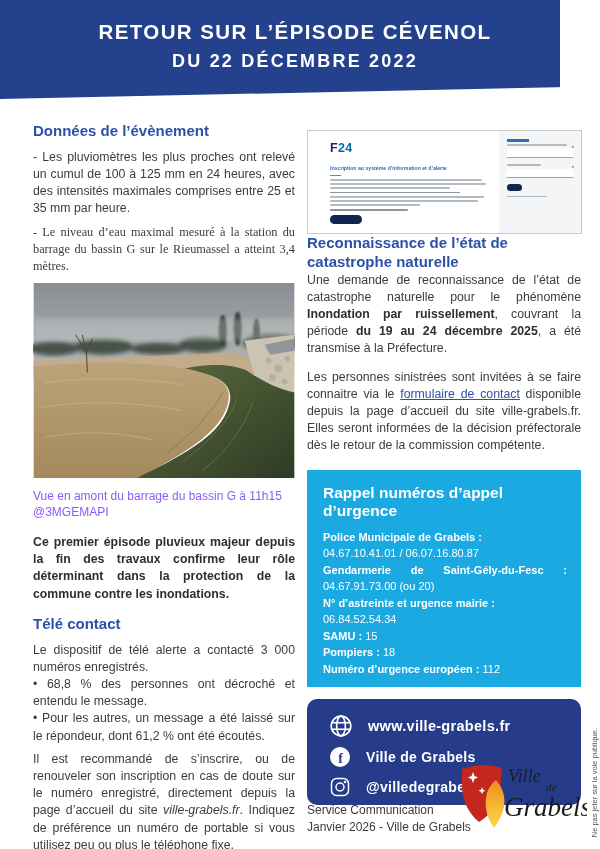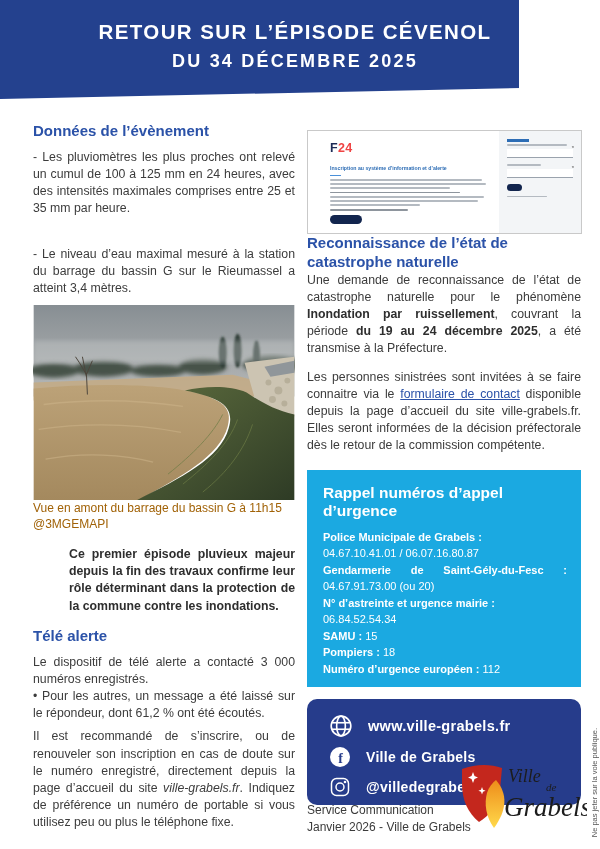--- a/index.html
+++ b/index.html
@@ -2,43 +2,43 @@
 <html><head>
 <meta charset="utf-8">
 <style>
   html,body{margin:0;padding:0;}
   body{
     width:600px;height:849px;position:relative;overflow:hidden;background:#ffffff;
     font-family:"Liberation Sans",sans-serif;color:#3a3a3a;
   }
   
   .banner{
-    position:absolute;top:0;left:0;width:519px;height:100px;background:#24418E;
+    position:absolute;top:0;left:0;width:560px;height:100px;background:#24418E;
     clip-path:polygon(0 0,593px 0,568px 87px,0 99px);
   }
   .banner .l1{position:absolute;top:20px;left:0;width:590px;text-align:center;
     color:#fff;font-weight:bold;font-size:20.5px;letter-spacing:1.4px;}
   .banner .l2{position:absolute;top:51px;left:0;width:590px;text-align:center;
     color:#fff;font-weight:bold;font-size:18px;letter-spacing:2.2px;}
   
   .col-left{position:absolute;left:33px;top:122px;width:262px;}
   .col-right{position:absolute;left:307px;top:130px;width:274px;}
   .h-blue{color:#2B52A8;font-weight:bold;font-size:15px;line-height:1.25;margin:0;}
   .para{font-size:12.3px;line-height:1.4;text-align:justify;color:#3c3c3c;margin:0;}
   .para.bold{font-weight:bold;color:#2e2e2e;}
-  .caption{font-size:12px;line-height:1.33;color:#a16207;margin-top:1px;text-align:left;}
+  .caption{font-size:12px;line-height:1.33;color:#8b5cf6;margin-top:11px;text-align:left;}
   .it{font-style:italic;}
   .bold-inline{font-weight:bold;color:#2e2e2e;}
   a.link{color:#2B52A8;text-decoration:underline;cursor:pointer;}
   
   .photo{width:262px;height:195px;margin-top:8px;display:block;}
   
   .f24{position:relative;width:273px;height:102px;border:1px solid #c9c9c9;background:#fff;overflow:hidden;}
   .f24 .logo{position:absolute;left:22px;top:10px;font-size:12.5px;font-weight:bold;letter-spacing:.3px;}
-  .f24 .logo .f{color:#1d2b57;} .f24 .logo .n24{color:#ef4444;}
+  .f24 .logo .f{color:#1d2b57;} .f24 .logo .n24{color:#0369a1;}
   .f24 .mini-h{position:absolute;left:22px;top:35px;width:156px;font-size:5.2px;font-weight:bold;color:#2d6db5;line-height:1.15;}
   .f24 .mini-underline{position:absolute;left:22px;top:44px;width:11px;height:1px;background:#4a90d9;}
   .bar{height:1.8px;background:#b4bac1;margin-bottom:2.1px;border-radius:1px;}
   .bar.dark{background:#8e959d;}
   .f24 .txt{position:absolute;left:22px;top:48px;width:156px;}
   .f24 .btn{position:absolute;left:22px;top:84px;width:32px;height:9px;border-radius:5px;background:#12254e;}
   .f24 .panel{position:absolute;right:0;top:0;width:82px;height:100%;background:#f3f5f7;padding:8px 8px 0 8px;box-sizing:border-box;}
   .f24 .panel .ph{width:22px;height:2.5px;background:#2d6db5;margin-bottom:2.5px;}
   .f24 .field{position:relative;width:100%;height:8px;background:#fff;border-bottom:1px solid #9aa3ad;margin:3px 0 6px 0;}
   .f24 .star{position:absolute;right:-1px;top:-4px;font-size:6px;color:#555;}
@@ -57,27 +57,27 @@
   .footer-text{position:absolute;left:307px;top:802px;font-size:12px;line-height:1.45;color:#3b3b3b;}
   .logo-svg{position:absolute;left:452px;top:760px;}
   .side-note{position:absolute;right:1px;bottom:12px;font-size:7.5px;color:#555;
     writing-mode:vertical-rl;transform:rotate(180deg);}
 </style>
 </head>
 <body>
 
 <div class="banner">
   <div class="l1">RETOUR SUR L’ÉPISODE CÉVENOL</div>
-  <div class="l2">DU 34 DÉCEMBRE 2025</div>
+  <div class="l2">DU 22 DÉCEMBRE 2022</div>
 </div>
 
 <div class="col-left">
   <h2 class="h-blue" style="margin-bottom:8px;">Données de l’évènement</h2>
   <p class="para">-  Les pluviomètres les plus proches ont relevé un cumul de 100 à 125 mm en 24 heures, avec des intensités maximales comprises entre 25 et 35 mm par heure.</p>
-  <p class="para" style="margin-top:28px;">-  Le niveau d’eau maximal mesuré à la station du barrage du bassin G sur le Rieumassel a atteint 3,4 mètres.</p>
+  <p class="para" style="margin-top:6px;font-family:Liberation Serif, serif;">-  Le niveau d’eau maximal mesuré à la station du barrage du bassin G sur le Rieumassel a atteint 3,4 mètres.</p>
 
   <svg class="photo" viewBox="0 0 262 196" aria-label="photo">
     <defs>
       <linearGradient id="sky" x1="0" y1="0" x2="0" y2="1">
         <stop offset="0" stop-color="#878e93"></stop>
           <stop offset="1" stop-color="#b7b9b8"></stop>
       </linearGradient>
       <linearGradient id="water" x1="0" y1="0" x2="0" y2="1">
         <stop offset="0" stop-color="#bca278"></stop>
           <stop offset="1" stop-color="#a4895e"></stop>
@@ -140,24 +140,25 @@
         <path d="M53,72 L49,52"></path>
         <path d="M46,58 L42,52"></path>
     </g>
   </svg>
 
   <div class="caption">
     <div>Vue en amont du barrage du bassin G à 11h15</div>
     <div>@3MGEMAPI</div>
   </div>
 
-  <p class="para bold" style="margin-top:13px;margin-left:36px;">Ce premier épisode pluvieux majeur depuis la fin des travaux confirme leur rôle déterminant dans la protection de la commune contre les inondations.</p>
-
-  <h2 class="h-blue" style="margin-top:12px;margin-bottom:8px;">Télé alerte</h2>
+  <p class="para bold" style="margin-top:13px;">Ce premier épisode pluvieux majeur depuis la fin des travaux confirme leur rôle déterminant dans la protection de la commune contre les inondations.</p>
+
+  <h2 class="h-blue" style="margin-top:12px;margin-bottom:8px;">Télé contact</h2>
   <p class="para">Le dispositif de télé alerte a contacté 3 000 numéros enregistrés.</p>
+  <p class="para">• 68,8 % des personnes ont décroché et entendu le message.</p>
   <p class="para">• Pour les autres, un message a été laissé sur le répondeur, dont 61,2 % ont été écoutés.</p>
 
   <p class="para" style="margin-top:6px;"><span>Il est recommandé de s’inscrire, ou de renouveler son inscription en cas de doute sur le numéro enregistré, directement depuis la page d’accueil du site </span><span class="it">ville-grabels.fr</span><span>. Indiquez de préférence un numéro de portable si vous utilisez peu ou plus le téléphone fixe.</span></p>
 </div>
 
 <div class="col-right">
 
   <div class="f24">
     <div class="logo"><span class="f">F</span><span class="n24">24</span></div>
     <div class="mini-h">Inscription au système d’information et d’alerte</div>

